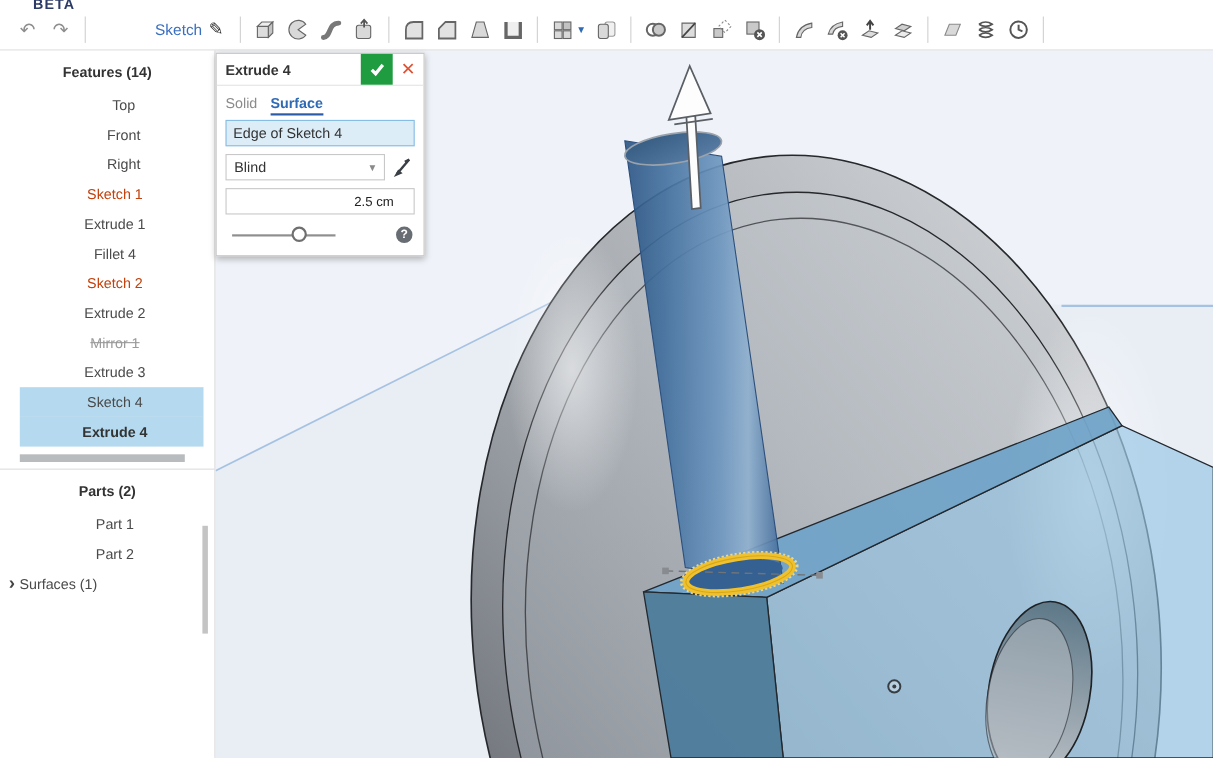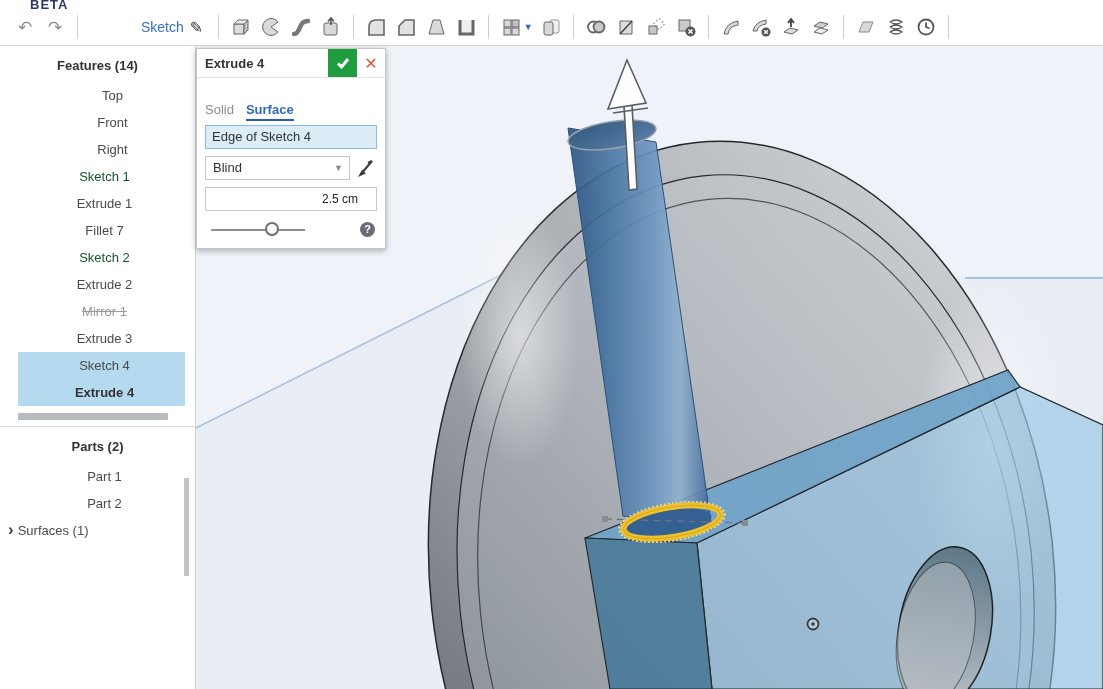--- a/index.html
+++ b/index.html
@@ -21,21 +21,21 @@
   .caret-blue { color:#2f6bb5; font-size:9px; margin-left:2px; }
   svg.tico { width:22px; height:22px; display:block; }
 
   
   .left-panel { position:absolute; left:0; top:46px; width:196px; height:643px; background:#fff;
     border-right:1px solid #d2d2d2;text-align:center; }
   .sec-header { padding:12px 10px 9px 10px; font-size:13px; font-weight:bold; color:#333; }
   .frow { height:27px; line-height:27px; margin-left:18px; margin-right:10px; padding-left:6px;
     font-size:13px; color:#4a4a4a; white-space:nowrap; overflow:hidden; }
   .frow.st-plane { padding-left:22px; }
-  .frow.st-hidden { color:#14532d; }
+  .frow.st-hidden { color:#c2410c; }
   .frow.st-suppressed { color:#9a9a9a; text-decoration:line-through; }
   .frow.st-selected { background:#b5d9ee; }
   .frow.st-selected-bold { background:#b5d9ee; font-weight:bold; color:#333; }
   .hscroll { margin:7px 10px 0 18px; width:150px; height:7px; background:#b9bcbf; }
   .parts-sep { border-top:1px solid #ddd; margin-top:6px; }
   .surf-row { height:27px; line-height:27px; padding-left:8px; font-size:13px; color:#4a4a4a;
     display:flex; align-items:center; gap:4px; }
   .chev { font-size:17px; font-weight:bold; color:#444; line-height:1; position:relative; top:-1px; }
   .vscroll { position:absolute; left:184px; top:432px; width:5px; height:98px; background:#c4c4c4; }
 
@@ -45,21 +45,21 @@
 
   
   .dialog { position:absolute; left:196px; top:48px; width:190px; background:#fff;
     border:1px solid #c6c6c6; box-shadow:0 2px 6px rgba(0,0,0,.28); z-index:5; }
   .dlg-head { display:flex; align-items:stretch; height:29px; border-bottom:1px solid #e3e3e3; }
   .dlg-title { flex:1; padding:7px 0 0 8px; font-size:13px; font-weight:bold; color:#333; }
   .btn-ok { width:29px; background:#1f9c40; display:flex; align-items:center; justify-content:center; }
   .btn-cancel { width:28px; display:flex; align-items:center; justify-content:center;
     color:#df5233; font-size:16px; font-weight:bold; }
   .dlg-body { padding:7px 8px 9px 8px; }
-  .tabs { font-size:13px; margin:17px 0 8px 0; }
+  .tabs { font-size:13px; margin:1px 0 8px 0; }
   .tab-solid { color:#8b8b8b; margin-right:12px; }
   .tab-surface { color:#2f6bb5; font-weight:bold; border-bottom:2px solid #2a5caa; padding-bottom:2px; }
   .sel-field { height:24px; line-height:22px; background:#dcedf8; border:1px solid #86bde4;
     padding:0 6px; font-size:13px; color:#333; margin-bottom:7px; }
   .row-flex { display:flex; align-items:flex-end; gap:5px; }
   .dropdown { flex:1; position:relative; height:24px; line-height:22px; border:1px solid #c8c8c8;
     padding:0 18px 0 7px; font-size:13px; color:#333; }
   .dropdown .dd-caret { position:absolute; right:6px; top:0; color:#8a8a8a; font-size:9px; line-height:22px; }
   .num-field { width:100%; height:24px; border:1px solid #c8c8c8; text-align:right; font-size:12px;
     color:#222; padding:0 18px; margin-top:7px; font-family:"Liberation Sans","DejaVu Sans",sans-serif; }
@@ -233,21 +233,21 @@
 
 <div class="left-panel">
   <div class="sec-header">Features (14)</div>
   <div>
 
   <div class="frow st-plane"><span>Top</span></div>
       <div class="frow st-plane"><span>Front</span></div>
       <div class="frow st-plane"><span>Right</span></div>
       <div class="frow st-hidden"><span>Sketch 1</span></div>
       <div class="frow st-normal"><span>Extrude 1</span></div>
-      <div class="frow st-normal"><span>Fillet 7</span></div>
+      <div class="frow st-normal"><span>Fillet 4</span></div>
       <div class="frow st-hidden"><span>Sketch 2</span></div>
       <div class="frow st-normal"><span>Extrude 2</span></div>
       <div class="frow st-suppressed"><span>Mirror 1</span></div>
       <div class="frow st-normal"><span>Extrude 3</span></div>
       <div class="frow st-selected"><span>Sketch 4</span></div>
       <div class="frow st-selected-bold"><span>Extrude 4</span></div>
     </div>
   <div class="hscroll"></div>
   <div class="parts-sep"></div>
   <div class="sec-header">Parts (2)</div>

